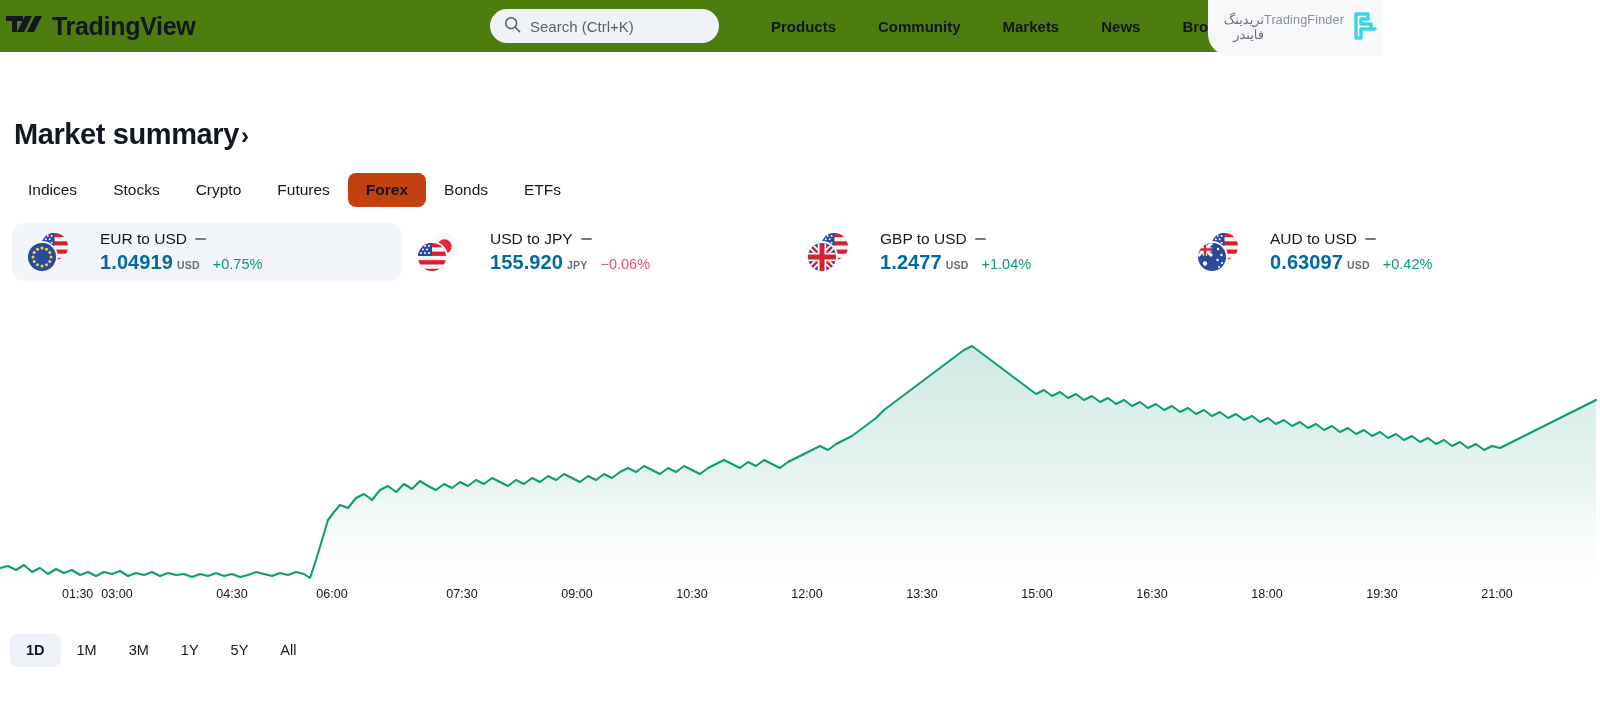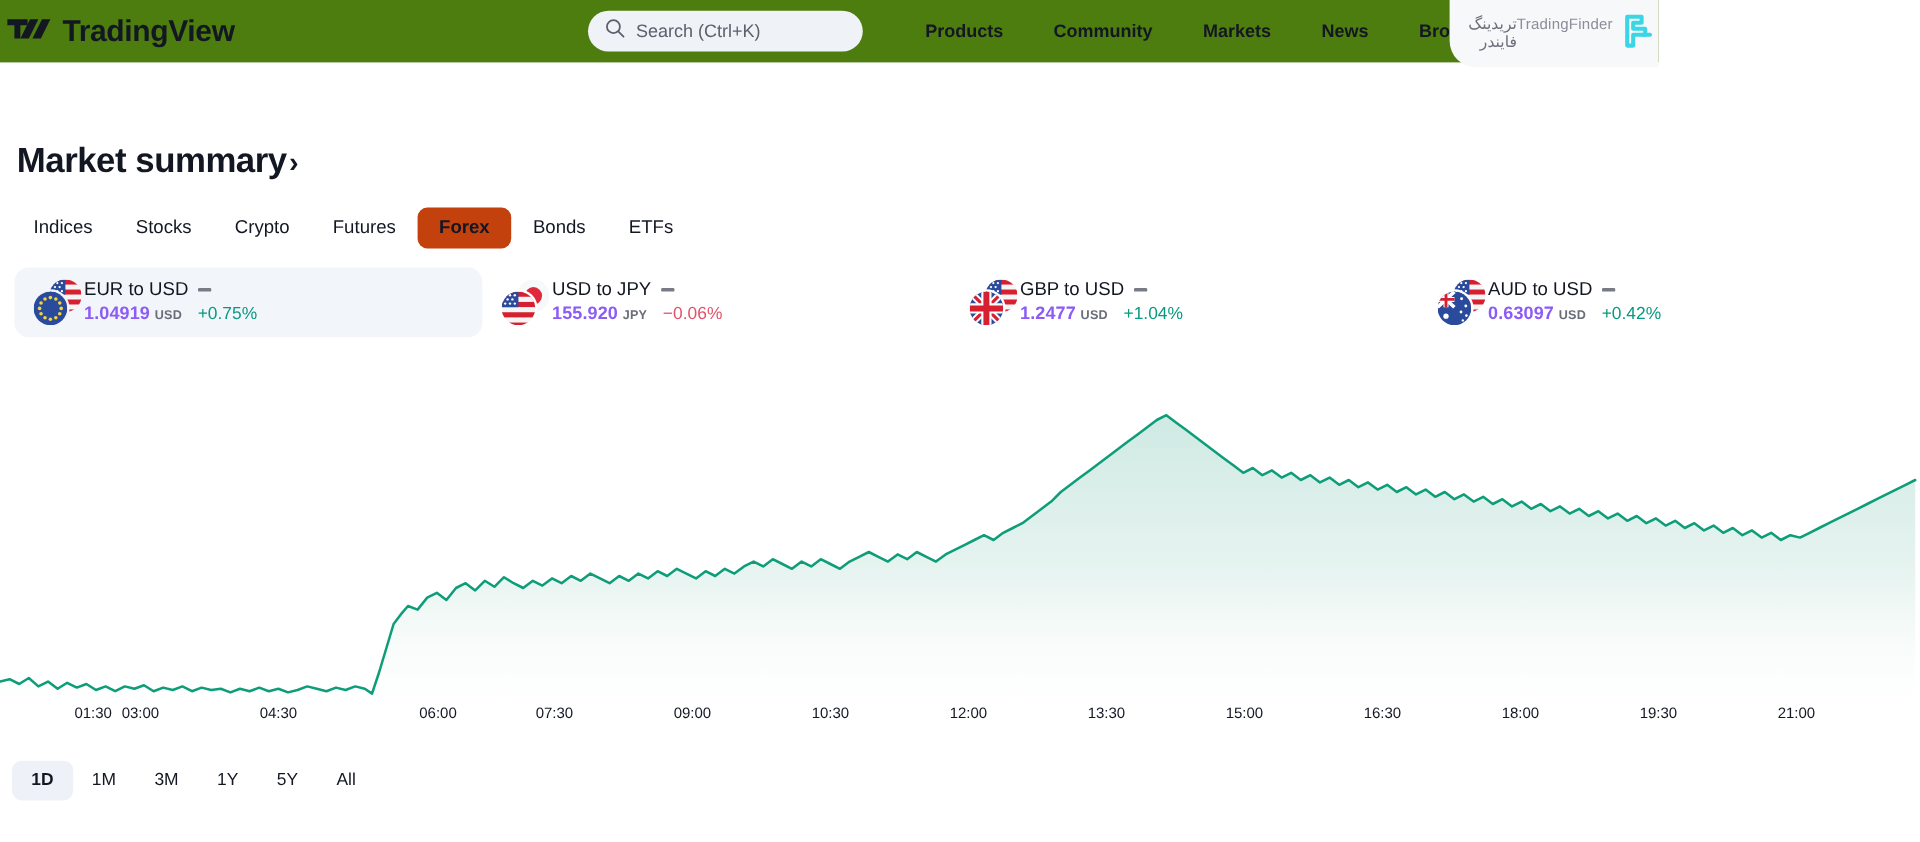--- a/index.html
+++ b/index.html
@@ -142,21 +142,21 @@
   .quotes {
     display: flex;
     margin-top: 16px;
     margin-left: -2px;
   }
   .quote-card {
     width: 390px;
     height: 58px;
     display: flex;
     align-items: center;
-    gap: 2px;
+    gap: 32px;
     padding: 0 16px;
     border-radius: 12px;
     cursor: pointer;
   }
   .quote-card.selected { background: #f2f5fa; }
 
   .flag-pair {
     position: relative;
     width: 40px; height: 38px;
     flex: 0 0 40px;
@@ -187,23 +187,23 @@
     color: #131722;
   }
   .dash-icon {
     display: inline-block;
     width: 11px; height: 2.5px;
     background: #787b86;
     border-radius: 1px;
   }
   .quote-row2 { display: flex; align-items: baseline; gap: 4px; line-height: 1; }
   .quote-price {
-    font-size: 15px;
+    font-size: 20px;
     font-weight: 600;
-    color: #8b5cf6;
+    color: #0369a1;
     letter-spacing: 0.1px;
   }
   .quote-ccy {
     font-size: 10.5px;
     font-weight: 600;
     color: #6a6e79;
     letter-spacing: 0.2px;
   }
   .quote-chg {
     font-size: 14.5px;
@@ -544,21 +544,21 @@
     </defs>
     <path id="chart-fill" fill="url(#areaFill)" d="M 0 268 L 8 266 L 16 270 L 24 265 L 32 272 L 40 268 L 48 274 L 56 269 L 64 273 L 72 270 L 80 275 L 88 272 L 96 276 L 104 272 L 112 274 L 120 271 L 128 276 L 136 273 L 144 275 L 152 272 L 160 276 L 168 273 L 176 275 L 184 274 L 192 277 L 200 274 L 208 276 L 216 273 L 224 276 L 232 274 L 240 277 L 248 275 L 256 272 L 264 274 L 272 276 L 280 273 L 288 275 L 296 272 L 304 274 L 310 278 L 316 260 L 322 240 L 328 220 L 334 212 L 340 205 L 348 208 L 356 198 L 364 194 L 372 200 L 380 190 L 388 186 L 396 192 L 404 184 L 412 189 L 420 181 L 428 186 L 436 190 L 444 184 L 452 188 L 460 182 L 468 186 L 476 180 L 484 184 L 492 178 L 500 182 L 508 186 L 516 180 L 524 184 L 532 178 L 540 182 L 548 176 L 556 180 L 564 174 L 572 178 L 580 182 L 588 176 L 596 180 L 604 174 L 612 178 L 620 172 L 628 168 L 636 172 L 644 166 L 652 170 L 660 174 L 668 168 L 676 172 L 684 166 L 692 170 L 700 174 L 708 168 L 716 164 L 724 160 L 732 164 L 740 168 L 748 162 L 756 166 L 764 160 L 772 164 L 780 168 L 788 162 L 796 158 L 804 154 L 812 150 L 820 146 L 828 150 L 836 144 L 844 140 L 852 136 L 860 130 L 868 124 L 876 118 L 884 110 L 892 104 L 900 98 L 908 92 L 916 86 L 924 80 L 932 74 L 940 68 L 948 62 L 956 56 L 964 50 L 972 46 L 980 52 L 988 58 L 996 64 L 1004 70 L 1012 76 L 1020 82 L 1028 88 L 1036 94 L 1044 90 L 1052 96 L 1060 92 L 1068 98 L 1076 94 L 1084 100 L 1092 96 L 1100 102 L 1108 98 L 1116 104 L 1124 100 L 1132 106 L 1140 102 L 1148 108 L 1156 104 L 1164 110 L 1172 106 L 1180 112 L 1188 108 L 1196 114 L 1204 110 L 1212 116 L 1220 112 L 1228 118 L 1236 114 L 1244 120 L 1252 116 L 1260 122 L 1268 118 L 1276 124 L 1284 120 L 1292 126 L 1300 122 L 1308 128 L 1316 124 L 1324 130 L 1332 126 L 1340 132 L 1348 128 L 1356 134 L 1364 130 L 1372 136 L 1380 132 L 1388 138 L 1396 134 L 1404 140 L 1412 136 L 1420 142 L 1428 138 L 1436 144 L 1444 140 L 1452 146 L 1460 142 L 1468 148 L 1476 144 L 1484 150 L 1492 146 L 1500 148 L 1508 144 L 1516 140 L 1524 136 L 1532 132 L 1540 128 L 1548 124 L 1556 120 L 1564 116 L 1572 112 L 1580 108 L 1588 104 L 1596 100 L 1596 290 L 0 290 Z"></path>
     <path id="chart-line" fill="none" stroke="#0e9d79" stroke-width="2.1" stroke-linejoin="round" stroke-linecap="round" d="M 0 268 L 8 266 L 16 270 L 24 265 L 32 272 L 40 268 L 48 274 L 56 269 L 64 273 L 72 270 L 80 275 L 88 272 L 96 276 L 104 272 L 112 274 L 120 271 L 128 276 L 136 273 L 144 275 L 152 272 L 160 276 L 168 273 L 176 275 L 184 274 L 192 277 L 200 274 L 208 276 L 216 273 L 224 276 L 232 274 L 240 277 L 248 275 L 256 272 L 264 274 L 272 276 L 280 273 L 288 275 L 296 272 L 304 274 L 310 278 L 316 260 L 322 240 L 328 220 L 334 212 L 340 205 L 348 208 L 356 198 L 364 194 L 372 200 L 380 190 L 388 186 L 396 192 L 404 184 L 412 189 L 420 181 L 428 186 L 436 190 L 444 184 L 452 188 L 460 182 L 468 186 L 476 180 L 484 184 L 492 178 L 500 182 L 508 186 L 516 180 L 524 184 L 532 178 L 540 182 L 548 176 L 556 180 L 564 174 L 572 178 L 580 182 L 588 176 L 596 180 L 604 174 L 612 178 L 620 172 L 628 168 L 636 172 L 644 166 L 652 170 L 660 174 L 668 168 L 676 172 L 684 166 L 692 170 L 700 174 L 708 168 L 716 164 L 724 160 L 732 164 L 740 168 L 748 162 L 756 166 L 764 160 L 772 164 L 780 168 L 788 162 L 796 158 L 804 154 L 812 150 L 820 146 L 828 150 L 836 144 L 844 140 L 852 136 L 860 130 L 868 124 L 876 118 L 884 110 L 892 104 L 900 98 L 908 92 L 916 86 L 924 80 L 932 74 L 940 68 L 948 62 L 956 56 L 964 50 L 972 46 L 980 52 L 988 58 L 996 64 L 1004 70 L 1012 76 L 1020 82 L 1028 88 L 1036 94 L 1044 90 L 1052 96 L 1060 92 L 1068 98 L 1076 94 L 1084 100 L 1092 96 L 1100 102 L 1108 98 L 1116 104 L 1124 100 L 1132 106 L 1140 102 L 1148 108 L 1156 104 L 1164 110 L 1172 106 L 1180 112 L 1188 108 L 1196 114 L 1204 110 L 1212 116 L 1220 112 L 1228 118 L 1236 114 L 1244 120 L 1252 116 L 1260 122 L 1268 118 L 1276 124 L 1284 120 L 1292 126 L 1300 122 L 1308 128 L 1316 124 L 1324 130 L 1332 126 L 1340 132 L 1348 128 L 1356 134 L 1364 130 L 1372 136 L 1380 132 L 1388 138 L 1396 134 L 1404 140 L 1412 136 L 1420 142 L 1428 138 L 1436 144 L 1444 140 L 1452 146 L 1460 142 L 1468 148 L 1476 144 L 1484 150 L 1492 146 L 1500 148 L 1508 144 L 1516 140 L 1524 136 L 1532 132 L 1540 128 L 1548 124 L 1556 120 L 1564 116 L 1572 112 L 1580 108 L 1588 104 L 1596 100"></path>
   </svg>
 </div>
 
 <div class="xaxis" id="xaxis">
     <span class="xtick first" style="left: 26px; margin-left: 36px;">01:30</span>
     <span class="xtick" style="left: 117px;">03:00</span>
     <span class="xtick" style="left: 232px;">04:30</span>
-    <span class="xtick" style="left: 365px;">06:00</span>
+    <span class="xtick" style="left: 332px;">06:00</span>
     <span class="xtick" style="left: 462px;">07:30</span>
     <span class="xtick" style="left: 577px;">09:00</span>
     <span class="xtick" style="left: 692px;">10:30</span>
     <span class="xtick" style="left: 807px;">12:00</span>
     <span class="xtick" style="left: 922px;">13:30</span>
     <span class="xtick" style="left: 1037px;">15:00</span>
     <span class="xtick" style="left: 1152px;">16:30</span>
     <span class="xtick" style="left: 1267px;">18:00</span>
     <span class="xtick" style="left: 1382px;">19:30</span>
     <span class="xtick" style="left: 1497px;">21:00</span>

